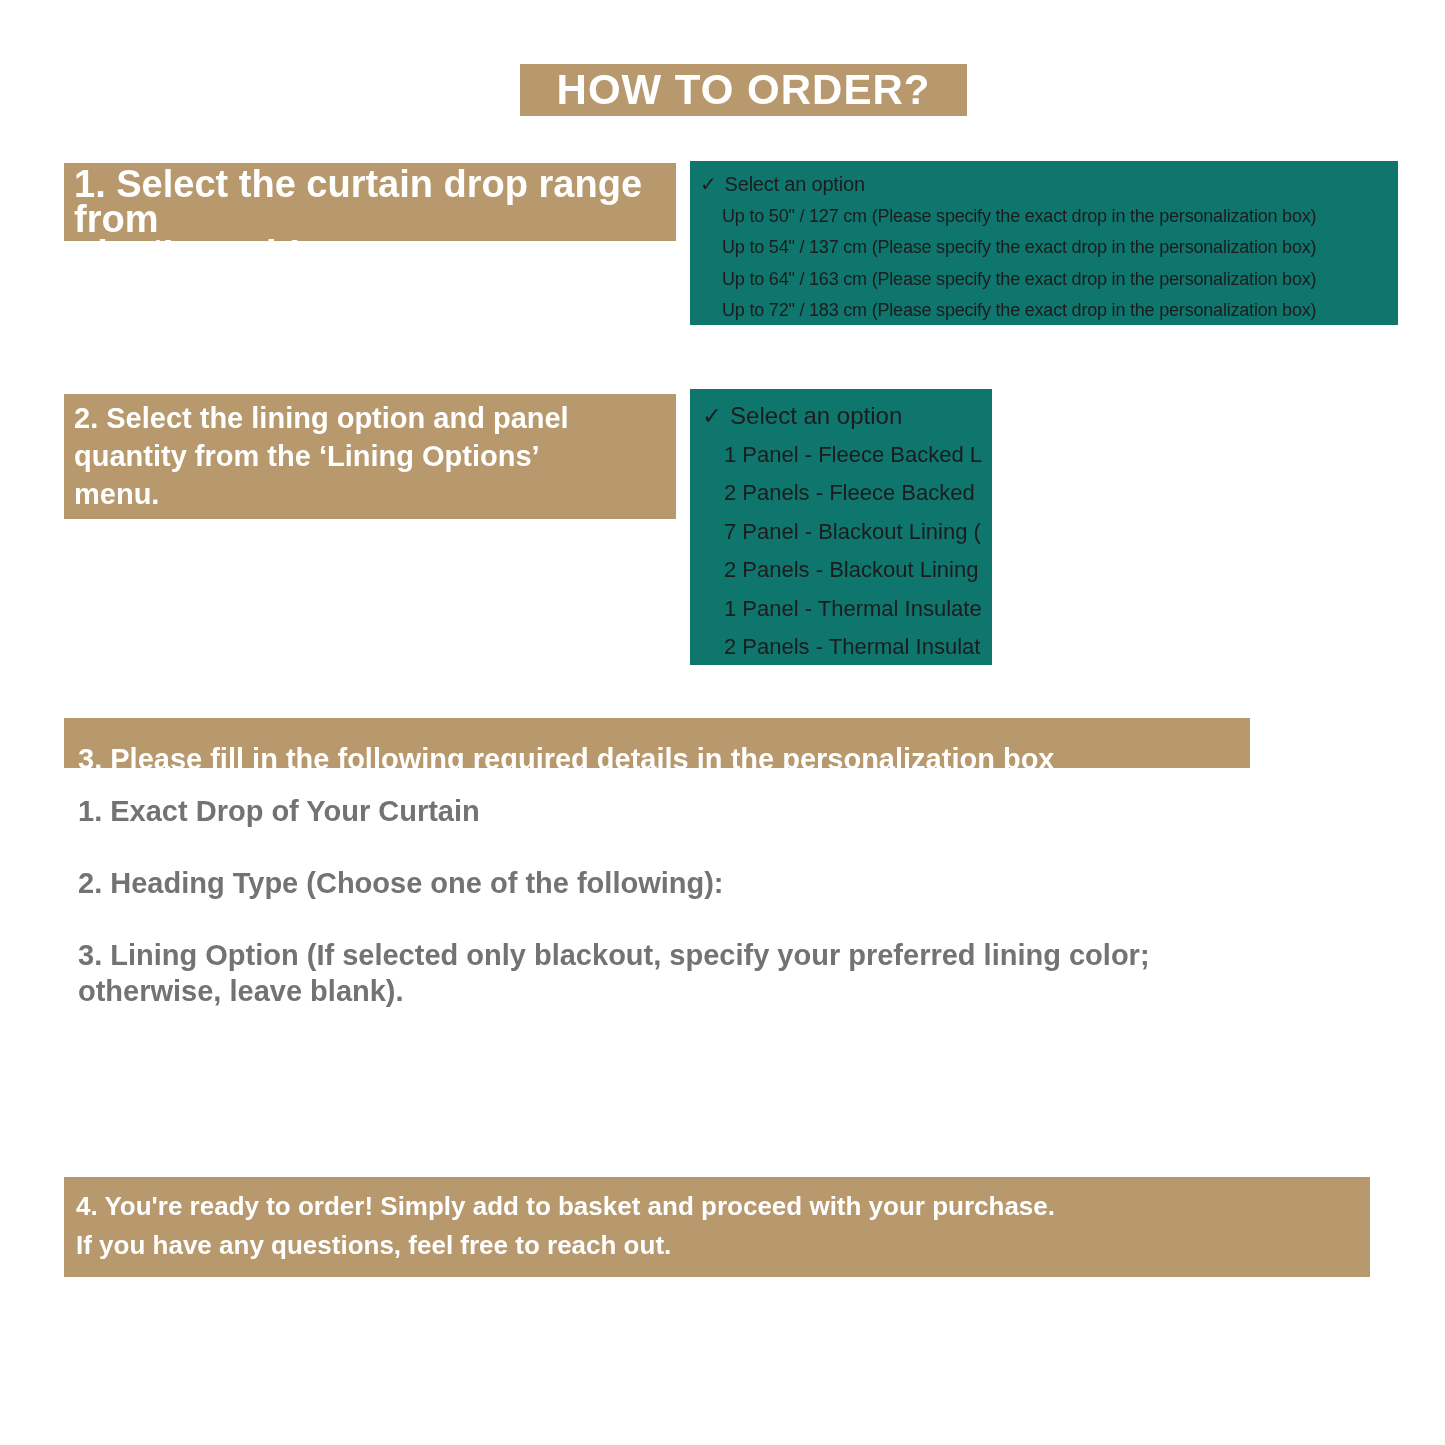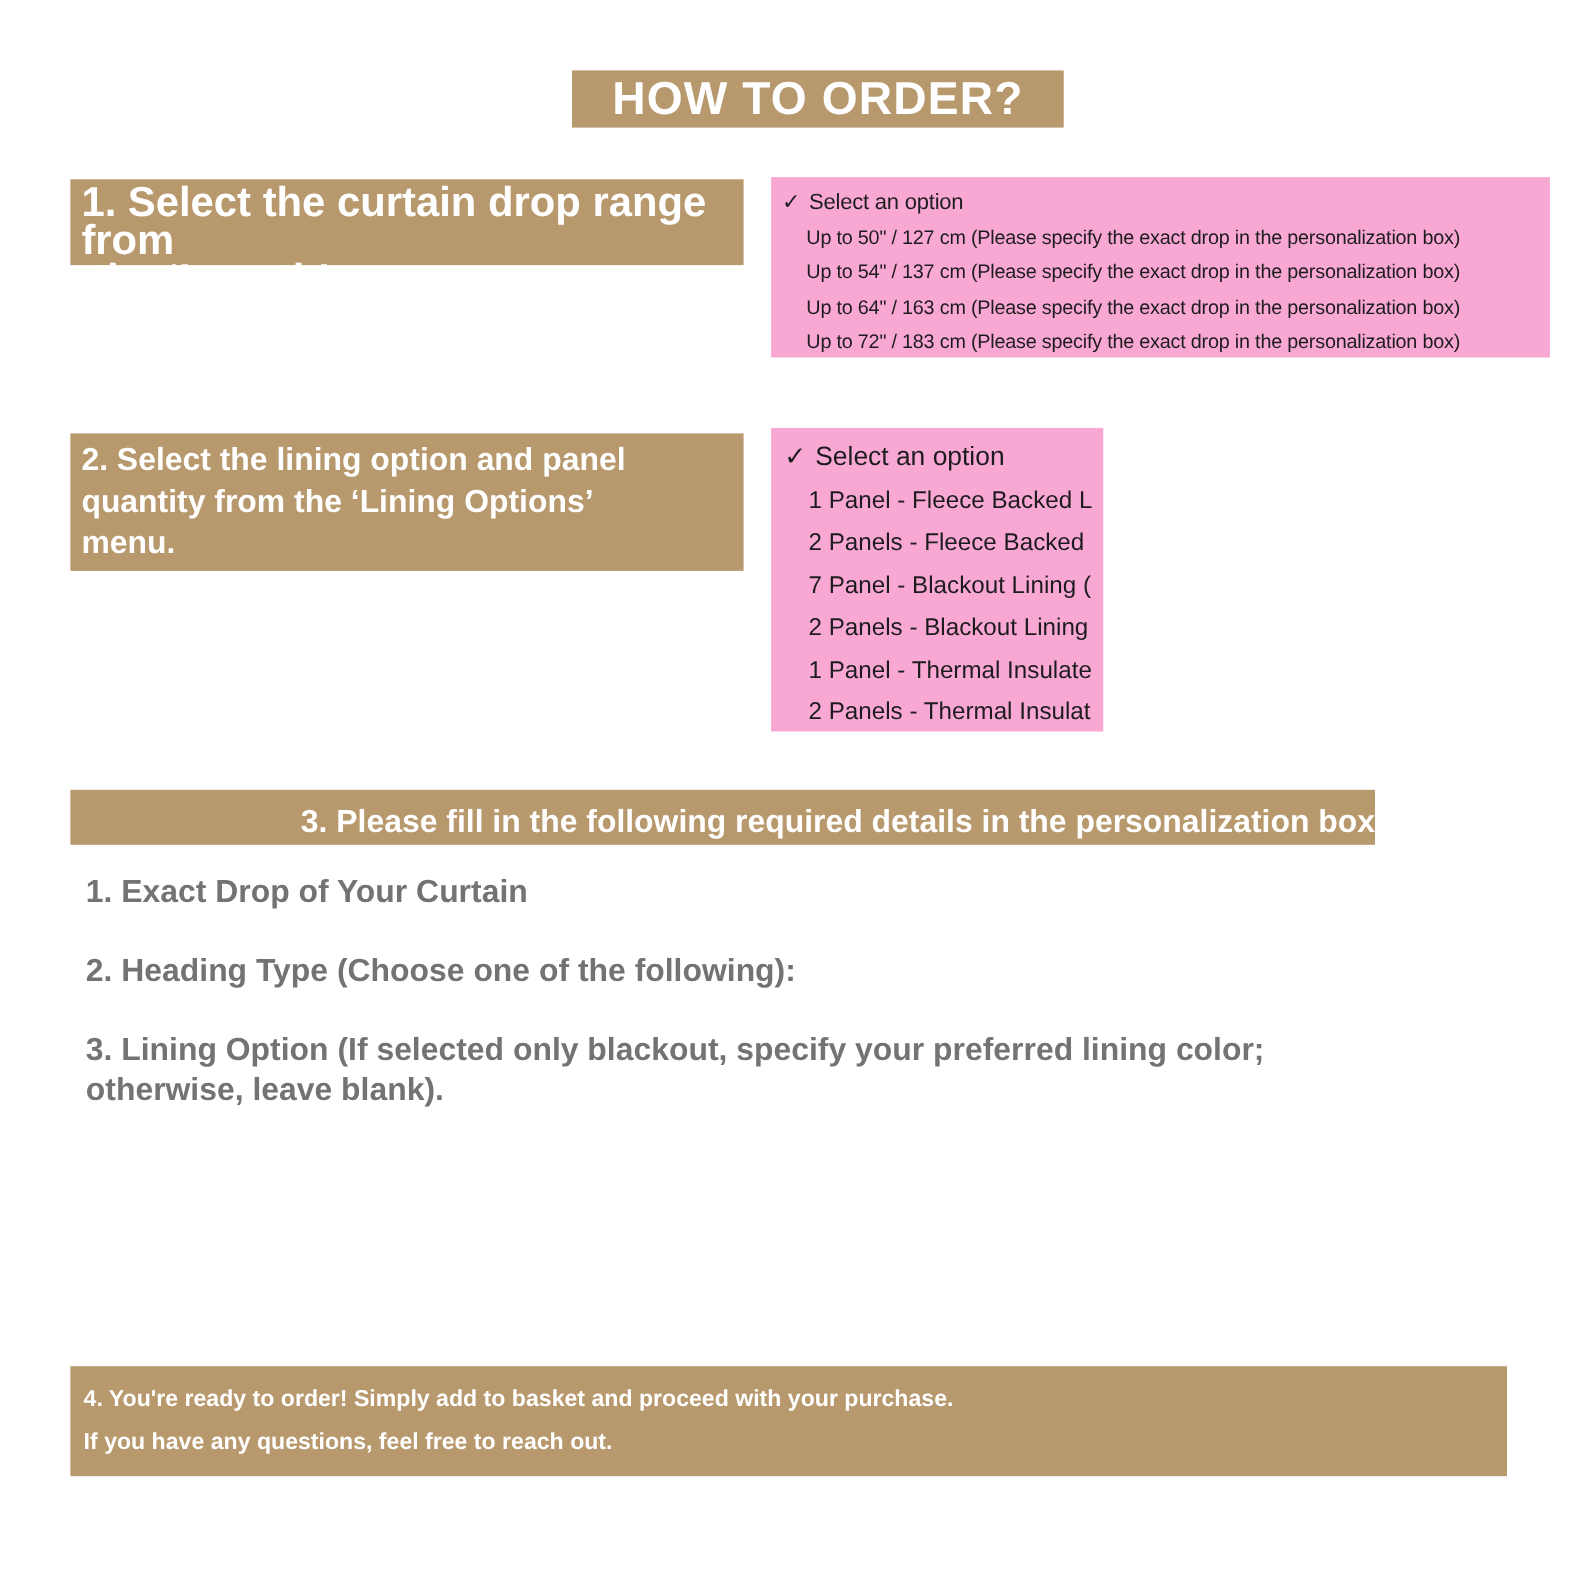--- a/index.html
+++ b/index.html
@@ -49,42 +49,40 @@
     height: 125px;
     padding: 5px 10px;
     font-size: 29px;
     line-height: 38px;
   }
   .step3-banner {
     left: 64px;
     top: 718px;
     width: 1186px;
     height: 50px;
-    padding: 4px 0 0 14px;
+    padding: 16px 0 0 14px;
     font-size: 29px;
     line-height: 50px;
     white-space: nowrap;
-    text-align: right;
   }
   .step4-box {
     left: 64px;
-    top: 1242px;
+    top: 1177px;
     width: 1306px;
     height: 100px;
     padding: 10px 12px;
-    font-size: 21px;
+    font-size: 26px;
     line-height: 39px;
   }
   .dropdown {
     position: absolute;
-    background: #f9a8d4;
+    background: #0f766e;
     color: #1c1c1e;
     box-sizing: border-box;
     overflow: hidden;
-    margin-left: 11px;
   }
   .dropdown .dd-row {
     white-space: nowrap;
     overflow: hidden;
     box-sizing: border-box;
   }
   .dd-length {
     left: 690px;
     top: 161px;
     width: 708px;

